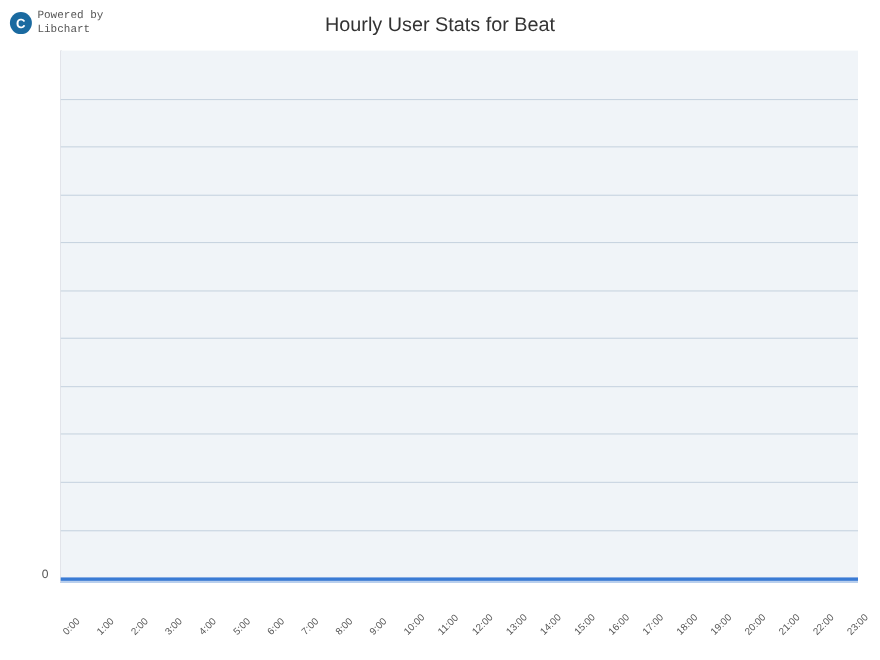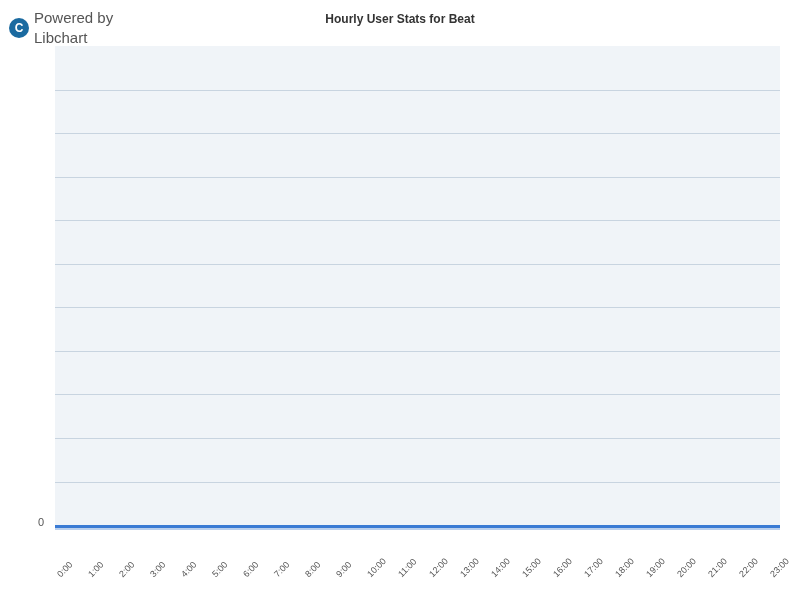--- a/index.html
+++ b/index.html
@@ -26,33 +26,34 @@
       align-items: center;
       gap: 4px;
     }
 
     .branding-logo {
       width: 22px;
       height: 22px;
     }
 
     .branding-text {
-      font-size: 15px;
+      font-size: 10px;
       color: #555;
       line-height: 1.3;
+      font-family: Liberation Mono, monospace;
     }
 
     .chart-title {
       position: absolute;
       top: 12px;
       left: 0;
       right: 0;
       text-align: center;
-      font-size: 12px;
-      font-weight: bold;
+      font-size: 18px;
+      font-weight: normal;
       color: #333;
     }
 
     .chart-area {
       position: absolute;
       top: 46px;
       left: 55px;
       right: 20px;
       bottom: 70px;
     }

